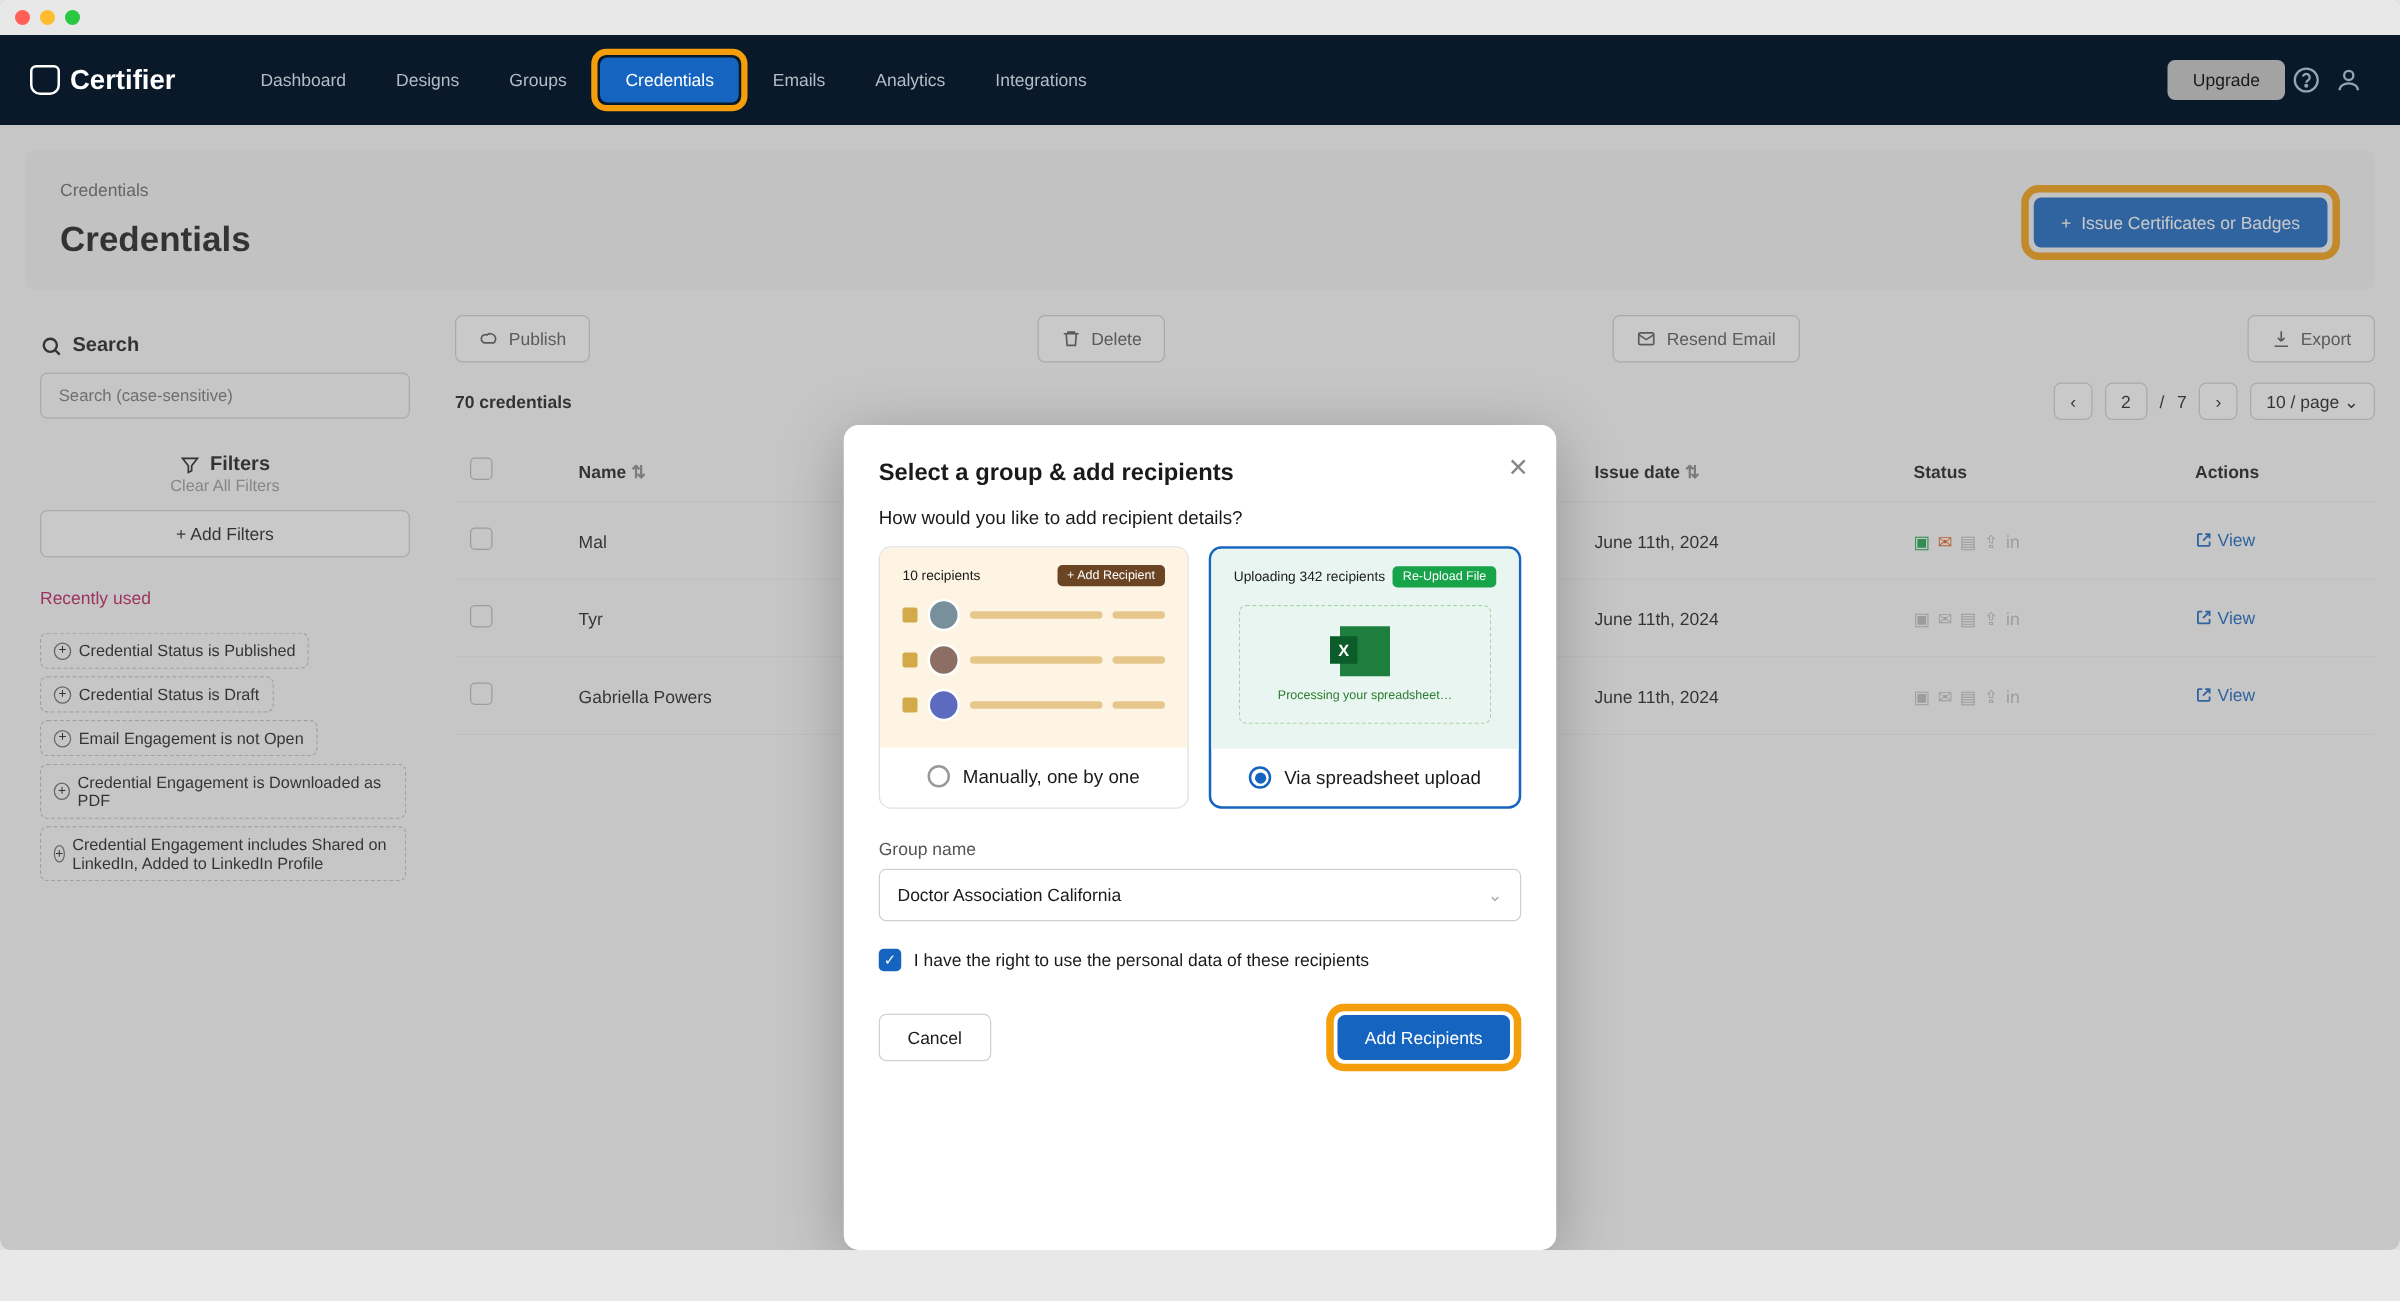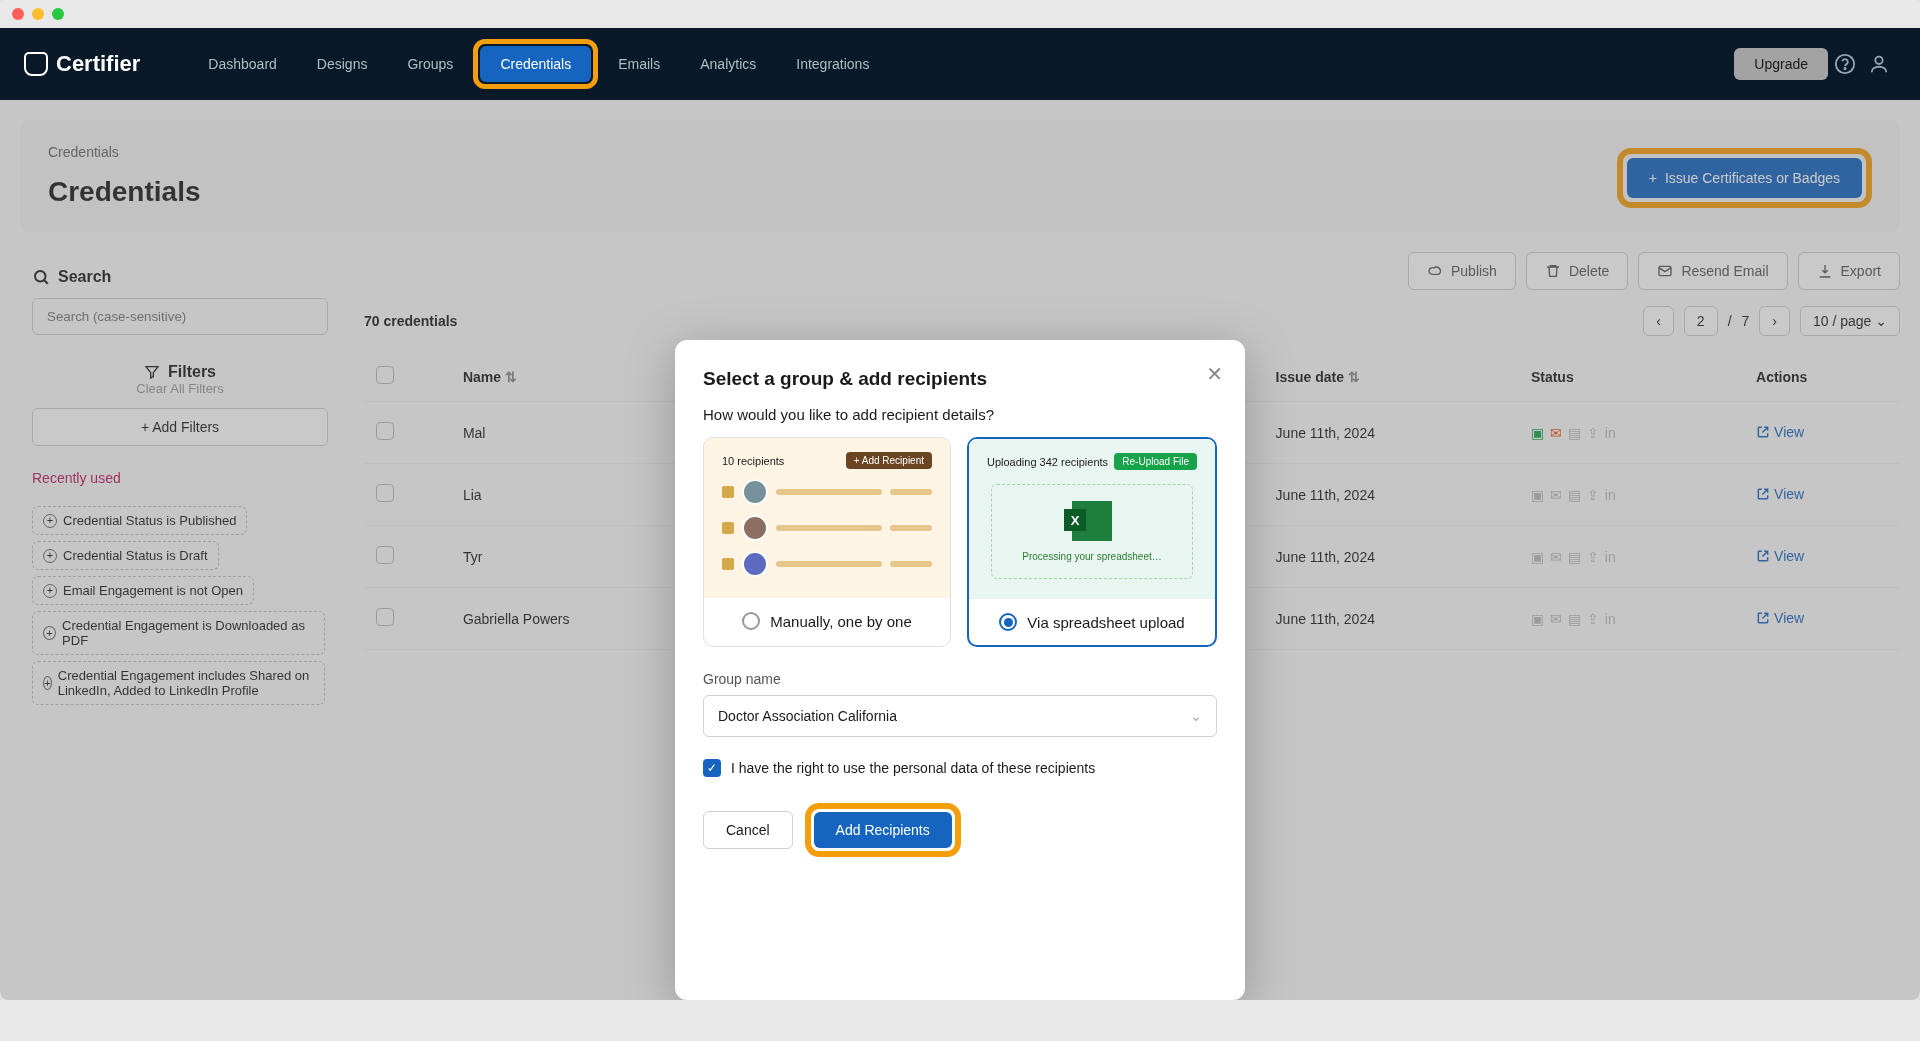--- a/index.html
+++ b/index.html
@@ -37,21 +37,21 @@
 .search-box { width: 100%; padding: 10px 14px; border: 1px solid #d0d0d0; border-radius: 6px; background: #fafafa; color: #888; }
 .filters-row { display: flex; justify-content: space-between; align-items: center; margin-top: 28px; margin-bottom: 12px; flex-direction: column; }
 .clear-link { color: #999; font-size: 13px; cursor: pointer; }
 .add-filters { width: 100%; padding: 10px; border: 1px solid #d0d0d0; border-radius: 6px; text-align: center; cursor: pointer; background: #fff; }
 .recent-label { color: #be185d; font-size: 14px; margin-top: 24px; margin-bottom: 17px; }
 .chip { display: inline-flex; align-items: center; gap: 6px; border: 1px dashed #c0c0c0; border-radius: 6px; padding: 6px 10px; margin: 3px 3px 3px 0; font-size: 13px; cursor: pointer; }
 .chip-icon { width: 14px; height: 14px; border: 1.5px solid #666; border-radius: 50%; display: inline-flex; align-items: center; justify-content: center; font-size: 11px; line-height: 1; }
 
 
 .tablewrap { flex: 1; }
-.toolbar { display: flex; gap: 10px; justify-content: flex-end; margin-bottom: 16px; }
+.toolbar { display: flex; gap: 10px; justify-content: space-between; margin-bottom: 16px; }
 .tbtn { border: 1px solid #d0d0d0; background: #fff; padding: 10px 18px; border-radius: 6px; color: #555; display: flex; align-items: center; gap: 8px; cursor: pointer; }
 .count-row { display: flex; justify-content: space-between; align-items: center; margin-bottom: 16px; }
 .count { font-weight: 600; }
 .pager { display: flex; align-items: center; gap: 10px; }
 .pgbtn { border: 1px solid #d0d0d0; border-radius: 6px; padding: 6px 12px; background: #fff; cursor: pointer; }
 .table { width: 100%; border-collapse: collapse; }
 .table th { text-align: left; padding: 14px 12px; border-bottom: 1px solid #eee; font-weight: 600; background: #fafafa; }
 .table td { padding: 20px 12px; border-bottom: 1px solid #f0f0f0; }
 .checkbox { width: 18px; height: 18px; border: 1.5px solid #bbb; border-radius: 4px; display: inline-block; }
 .view-link { color: #1565c0; font-weight: 500; cursor: pointer; display: inline-flex; gap: 4px; align-items: center; }
@@ -83,21 +83,21 @@
 .excel-icon { width: 40px; height: 40px; background: #1e7e3e; position: relative; }
 .excel-icon::before { content: 'X'; position: absolute; left: -8px; top: 8px; width: 22px; height: 22px; background: #0b5c28; color: #fff; display: flex; align-items: center; justify-content: center; font-weight: bold; font-size: 13px; }
 .card-radio { padding: 14px; display: flex; align-items: center; gap: 10px; justify-content: center; font-size: 15px; }
 .radio { width: 18px; height: 18px; border: 2px solid #999; border-radius: 50%; display: inline-flex; align-items: center; justify-content: center; }
 .radio.on { border-color: #1565c0; }
 .radio.on::after { content: ''; width: 9px; height: 9px; background: #1565c0; border-radius: 50%; }
 .field-label { font-size: 14px; margin-bottom: 8px; color: #555; }
 .select { width: 100%; border: 1px solid #d0d0d0; border-radius: 6px; padding: 12px 14px; display: flex; justify-content: space-between; align-items: center; cursor: pointer; margin-bottom: 22px; }
 .consent { display: flex; align-items: center; gap: 10px; margin-bottom: 26px; }
 .cbox { width: 18px; height: 18px; background: #1565c0; border-radius: 4px; color: #fff; display: flex; align-items: center; justify-content: center; font-size: 12px; }
-.modal-actions { display: flex; justify-content: flex-start; gap: 12px; align-items: center; }
+.modal-actions { display: flex; justify-content: space-between; gap: 12px; align-items: center; }
 .btn-cancel { border: 1px solid #d0d0d0; padding: 10px 22px; border-radius: 6px; background: #fff; cursor: pointer; }
 .btn-primary-wrap { border: 6px solid #f59e0b; border-radius: 14px; padding: 3px; }
 .btn-primary { background: #1565c0; color: #fff; padding: 10px 22px; border-radius: 6px; cursor: pointer; }
 svg { display: block; }
 </style>
 </head>
 <body>
 
 <div class="window">
   <div class="titlebar">
@@ -255,39 +255,20 @@
               <tr>
                 <td><span class="checkbox"></span></td>
                 <td>Mal</td>
                 <td></td>
                 <td></td>
                 <td>June 11th, 2024</td>
                 <td>
                   <span class="status-icons">
                     <span class="active">▣</span>
                     <span class="warn">✉</span>
-                    <span>▤</span>
-                    <span>⇪</span>
-                    <span>in</span>
-                  </span>
-                </td>
-                <td><span class="view-link"><svg width="14" height="14" viewBox="0 0 24 24" fill="none" stroke="currentColor" stroke-width="2.5">
-                      <path d="M14 4h6v6M20 4l-9 9M20 14v5a1 1 0 0 1-1 1H5a1 1 0 0 1-1-1V5a1 1 0 0 1 1-1h5"></path>
-                    </svg>View</span></td>
-              </tr>
-              <tr>
-                <td><span class="checkbox"></span></td>
-                <td>Lia</td>
-                <td></td>
-                <td></td>
-                <td>June 11th, 2024</td>
-                <td>
-                  <span class="status-icons">
-                    <span>▣</span>
-                    <span>✉</span>
                     <span>▤</span>
                     <span>⇪</span>
                     <span>in</span>
                   </span>
                 </td>
                 <td><span class="view-link"><svg width="14" height="14" viewBox="0 0 24 24" fill="none" stroke="currentColor" stroke-width="2.5">
                       <path d="M14 4h6v6M20 4l-9 9M20 14v5a1 1 0 0 1-1 1H5a1 1 0 0 1-1-1V5a1 1 0 0 1 1-1h5"></path>
                     </svg>View</span></td>
               </tr>
               <tr>

